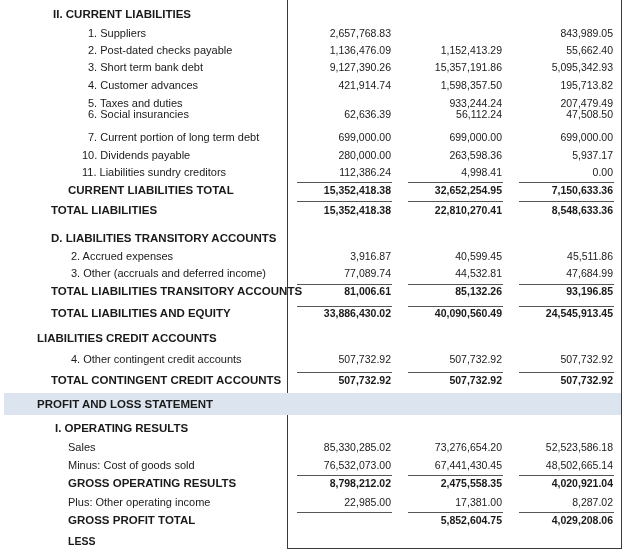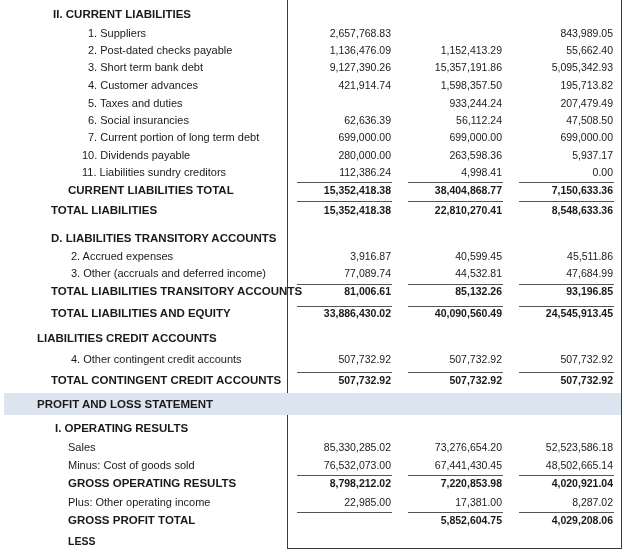--- a/index.html
+++ b/index.html
@@ -48,21 +48,21 @@
   <span class="lbl" style="left:59px">4.  Customer advances</span>
   <span class="v c1">421,914.74</span>
   <span class="v c2">1,598,357.50</span>
   <span class="v c3">195,713.82</span>
 </div>
 <div class="row" style="top:94px">
   <span class="lbl" style="left:59px">5.  Taxes and duties</span>
   <span class="v c2">933,244.24</span>
   <span class="v c3">207,479.49</span>
 </div>
-<div class="row" style="top:111px">
+<div class="row" style="top:105px">
   <span class="lbl" style="left:59px">6.  Social insurancies</span>
   <span class="v c1">62,636.39</span>
   <span class="v c2">56,112.24</span>
   <span class="v c3">47,508.50</span>
 </div>
 <div class="row" style="top:128px">
   <span class="lbl" style="left:59px">7.  Current portion of long term debt</span>
   <span class="v c1">699,000.00</span>
   <span class="v c2">699,000.00</span>
   <span class="v c3">699,000.00</span>
@@ -79,21 +79,21 @@
   <span class="v c2">4,998.41</span>
   <span class="v c3">0.00</span>
 </div>
 
 <div class="rule c1" style="top:182px"></div>
 <div class="rule c2" style="top:182px"></div>
 <div class="rule c3" style="top:182px"></div>
 <div class="row" style="top:181px">
   <span class="lbl b" style="left:39px">CURRENT LIABILITIES TOTAL</span>
   <span class="v c1 b">15,352,418.38</span>
-  <span class="v c2 b">38,404,868.77</span>
+  <span class="v c2 b">32,652,254.95</span>
   <span class="v c3 b">7,150,633.36</span>
 </div>
 
 <div class="rule c1" style="top:201px"></div>
 <div class="rule c2" style="top:201px"></div>
 <div class="rule c3" style="top:201px"></div>
 <div class="row" style="top:201px">
   <span class="lbl b" style="left:22px">TOTAL LIABILITIES</span>
   <span class="v c1 b">15,352,418.38</span>
   <span class="v c2 b">22,810,270.41</span>
@@ -171,21 +171,21 @@
   <span class="v c1">76,532,073.00</span>
   <span class="v c2">67,441,430.45</span>
   <span class="v c3">48,502,665.14</span>
 </div>
 <div class="rule c1" style="top:475px"></div>
 <div class="rule c2" style="top:475px"></div>
 <div class="rule c3" style="top:475px"></div>
 <div class="row" style="top:474px">
   <span class="lbl b" style="left:39px">GROSS OPERATING RESULTS</span>
   <span class="v c1 b">8,798,212.02</span>
-  <span class="v c2 b">7,220,853.98</span>
+  <span class="v c2 b">2,475,558.35</span>
   <span class="v c3 b">4,020,921.04</span>
 </div>
 <div class="row" style="top:493px">
   <span class="lbl" style="left:39px">Plus: Other operating income</span>
   <span class="v c1">22,985.00</span>
   <span class="v c2">17,381.00</span>
   <span class="v c3">8,287.02</span>
 </div>
 <div class="rule c1" style="top:512px"></div>
 <div class="rule c2" style="top:512px"></div>

